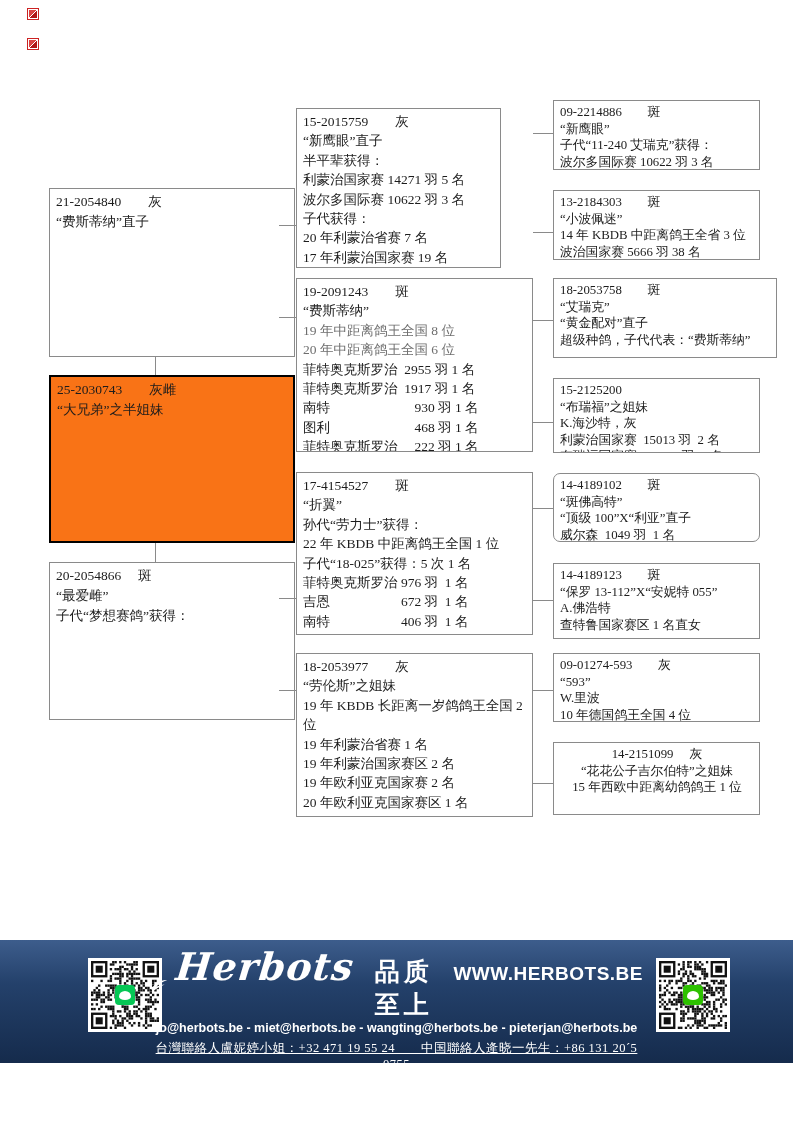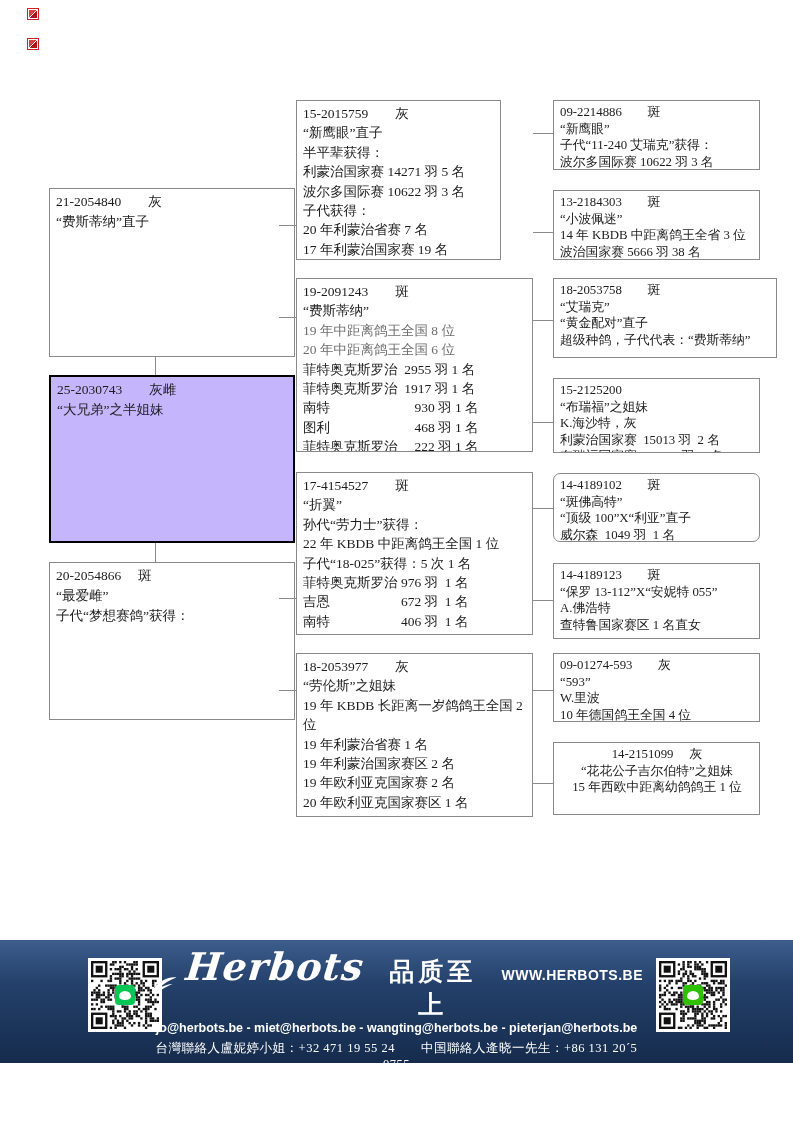--- a/index.html
+++ b/index.html
@@ -2,44 +2,44 @@
 <html><head>
 <meta charset="utf-8">
 <style>
   html,body{margin:0;padding:0;background:#ffffff;}
   .page{position:relative;width:793px;height:1122px;background:#ffffff;overflow:hidden;
         font-family:"Liberation Serif","DejaVu Serif",serif;color:#1c1c1c;}
   
   .bx{position:absolute;background:#ffffff;border:1px solid #8a8a8a;box-sizing:border-box;
       padding:3px 5px 2px 6px;white-space:pre-wrap;overflow:hidden;}
   .bx .bx-line{white-space:pre-wrap;}
-  .subject{background:#c4b5fd;border:2px solid #000000;}
+  .subject{background:#f97316;border:2px solid #000000;}
   .col-left{font-size:13.5px;line-height:20px;margin-left:16px;}
   .col-mid{font-size:13.5px;line-height:19.4px;}
   .col-right{font-size:12.8px;line-height:16.6px;}
   .muted{color:#6e6e6e;}
   
   .lnk{position:absolute;background:#8a8a8a;}
   .lnk-h{height:1px;}
   .lnk-v{width:1px;}
   
   .red-ph{position:absolute;width:12px;height:12px;background:#ffffff;border:1px solid #cc2222;box-sizing:border-box;}
   .red-ph::after{content:"";position:absolute;left:1px;top:1px;right:1px;bottom:1px;
                  background:linear-gradient(135deg,#d94040 0 45%,#ffffff 45% 55%,#b01515 55%);}
   
   .footer{position:absolute;left:0;top:940px;width:793px;height:123px;
           background:linear-gradient(180deg,#3d5d8c 0%,#24416b 35%,#152b4c 100%);}
   .f-center{position:absolute;left:150px;top:0;width:493px;height:123px;text-align:center;color:#ffffff;}
   .logo-row{display:flex;align-items:baseline;justify-content:center;gap:14px;margin-top:8px;}
   .logo-script{font-family:"DejaVu Serif","Liberation Serif",serif;font-style:italic;font-weight:bold;
                font-size:38px;line-height:38px;transform:skewX(-6deg);letter-spacing:1px;}
   .logo-cjk{font-size:25px;font-weight:bold;letter-spacing:4px;}
-  .logo-www{font-family:"Liberation Sans","DejaVu Sans",sans-serif;font-weight:bold;font-size:14px;letter-spacing:.5px;}
+  .logo-www{font-family:"Liberation Sans","DejaVu Sans",sans-serif;font-weight:bold;font-size:19px;letter-spacing:.5px;}
   .f-emails{font-family:"Liberation Sans","DejaVu Sans",sans-serif;font-weight:bold;font-size:12.5px;margin-top:0;}
-  .f-contacts{font-size:12.5px;margin-top:5px;letter-spacing:.5px;}
+  .f-contacts{font-size:12.5px;margin-top:5px;letter-spacing:.5px;text-decoration:underline;}
   .f-slogan{font-size:16.5px;font-weight:bold;margin-top:4px;letter-spacing:1px;}
   .qr{position:absolute;width:74px;height:74px;background:#ffffff;padding:3px;box-sizing:border-box;}
   .qr svg{width:100%;height:100%;display:block;}
   .qr-badge{position:absolute;left:50%;top:50%;width:20px;height:20px;margin:-10px 0 0 -10px;
             border-radius:4px;display:flex;align-items:center;justify-content:center;}
   .badge-line{background:#06c755;}
   .badge-wechat{background:#2dc100;}
   .bubble{width:12px;height:9px;background:#ffffff;border-radius:50% 50% 50% 50%/60% 60% 40% 40%;position:relative;}
   .bubble::after{content:"";position:absolute;left:2px;bottom:-2px;border:3px solid transparent;border-top-color:#ffffff;}
   .wing{width:30px;height:22px;margin-right:-6px;align-self:center;}
@@ -51,21 +51,21 @@
 
   <div class="red-ph" style="left:27px;top:8px;"></div>
   <div class="red-ph" style="left:27px;top:38px;"></div>
 
   <div class="bx col-left" style="left:33px;top:188px;width:246px;height:169px;"><div class="bx-line">21-2054840　　灰</div><div class="bx-line">“费斯蒂纳”直子</div></div>
 
   <div class="bx col-left subject" style="left:33px;top:375px;width:246px;height:168px;"><div class="bx-line">25-2030743　　灰雌</div><div class="bx-line">“大兄弟”之半姐妹</div></div>
 
   <div class="bx col-left" style="left:33px;top:562px;width:246px;height:158px;"><div class="bx-line">20-2054866　 斑</div><div class="bx-line">“最爱雌”</div><div class="bx-line">子代“梦想赛鸽”获得：</div></div>
 
-  <div class="bx col-mid" style="left:296px;top:100px;width:205px;height:160px;"><div class="bx-line">15-2015759　　灰</div><div class="bx-line">“新鹰眼”直子</div><div class="bx-line">半平辈获得：</div><div class="bx-line">利蒙治国家赛 14271 羽 5 名</div><div class="bx-line">波尔多国际赛 10622 羽 3 名</div><div class="bx-line">子代获得：</div><div class="bx-line">20 年利蒙治省赛 7 名</div><div class="bx-line">17 年利蒙治国家赛 19 名</div></div>
+  <div class="bx col-mid" style="left:296px;top:108px;width:205px;height:160px;"><div class="bx-line">15-2015759　　灰</div><div class="bx-line">“新鹰眼”直子</div><div class="bx-line">半平辈获得：</div><div class="bx-line">利蒙治国家赛 14271 羽 5 名</div><div class="bx-line">波尔多国际赛 10622 羽 3 名</div><div class="bx-line">子代获得：</div><div class="bx-line">20 年利蒙治省赛 7 名</div><div class="bx-line">17 年利蒙治国家赛 19 名</div></div>
 
   <div class="bx col-mid" style="left:296px;top:278px;width:237px;height:174px;"><div class="bx-line">19-2091243　　斑</div><div class="bx-line">“费斯蒂纳”</div><div class="bx-line muted">19 年中距离鸽王全国 8 位</div><div class="bx-line muted">20 年中距离鸽王全国 6 位</div><div class="bx-line">菲特奥克斯罗治  2955 羽 1 名</div><div class="bx-line">菲特奥克斯罗治  1917 羽 1 名</div><div class="bx-line">南特　　　　　　 930 羽 1 名</div><div class="bx-line">图利　　　　　　 468 羽 1 名</div><div class="bx-line">菲特奥克斯罗治 　222 羽 1 名</div></div>
 
   <div class="bx col-mid" style="left:296px;top:472px;width:237px;height:163px;"><div class="bx-line">17-4154527　　斑</div><div class="bx-line">“折翼”</div><div class="bx-line">孙代“劳力士”获得：</div><div class="bx-line">22 年 KBDB 中距离鸽王全国 1 位</div><div class="bx-line">子代“18-025”获得：5 次 1 名</div><div class="bx-line">菲特奥克斯罗治 976 羽  1 名</div><div class="bx-line">吉恩　　　　　 672 羽  1 名</div><div class="bx-line">南特　　　　　 406 羽  1 名</div><div class="bx-line">子代代表：超级鸽“531”/“532”</div></div>
 
   <div class="bx col-mid" style="left:296px;top:653px;width:237px;height:164px;"><div class="bx-line">18-2053977　　灰</div><div class="bx-line">“劳伦斯”之姐妹</div><div class="bx-line">19 年 KBDB 长距离一岁鸽鸽王全国 2 位</div><div class="bx-line">19 年利蒙治省赛 1 名</div><div class="bx-line">19 年利蒙治国家赛区 2 名</div><div class="bx-line">19 年欧利亚克国家赛 2 名</div><div class="bx-line">20 年欧利亚克国家赛区 1 名</div></div>
 
   <div class="bx col-right" style="left:553px;top:100px;width:207px;height:70px;"><div class="bx-line">09-2214886　　斑</div><div class="bx-line">“新鹰眼”</div><div class="bx-line">子代“11-240 艾瑞克”获得：</div><div class="bx-line">波尔多国际赛 10622 羽 3 名</div></div>
   <div class="bx col-right" style="left:553px;top:190px;width:207px;height:70px;"><div class="bx-line">13-2184303　　斑</div><div class="bx-line">“小波佩迷”</div><div class="bx-line">14 年 KBDB 中距离鸽王全省 3 位</div><div class="bx-line">波治国家赛 5666 羽 38 名</div></div>
   <div class="bx col-right" style="left:553px;top:278px;width:224px;height:80px;"><div class="bx-line">18-2053758　　斑</div><div class="bx-line">“艾瑞克”</div><div class="bx-line">“黄金配对”直子</div><div class="bx-line">超级种鸽，子代代表：“费斯蒂纳”</div></div>

